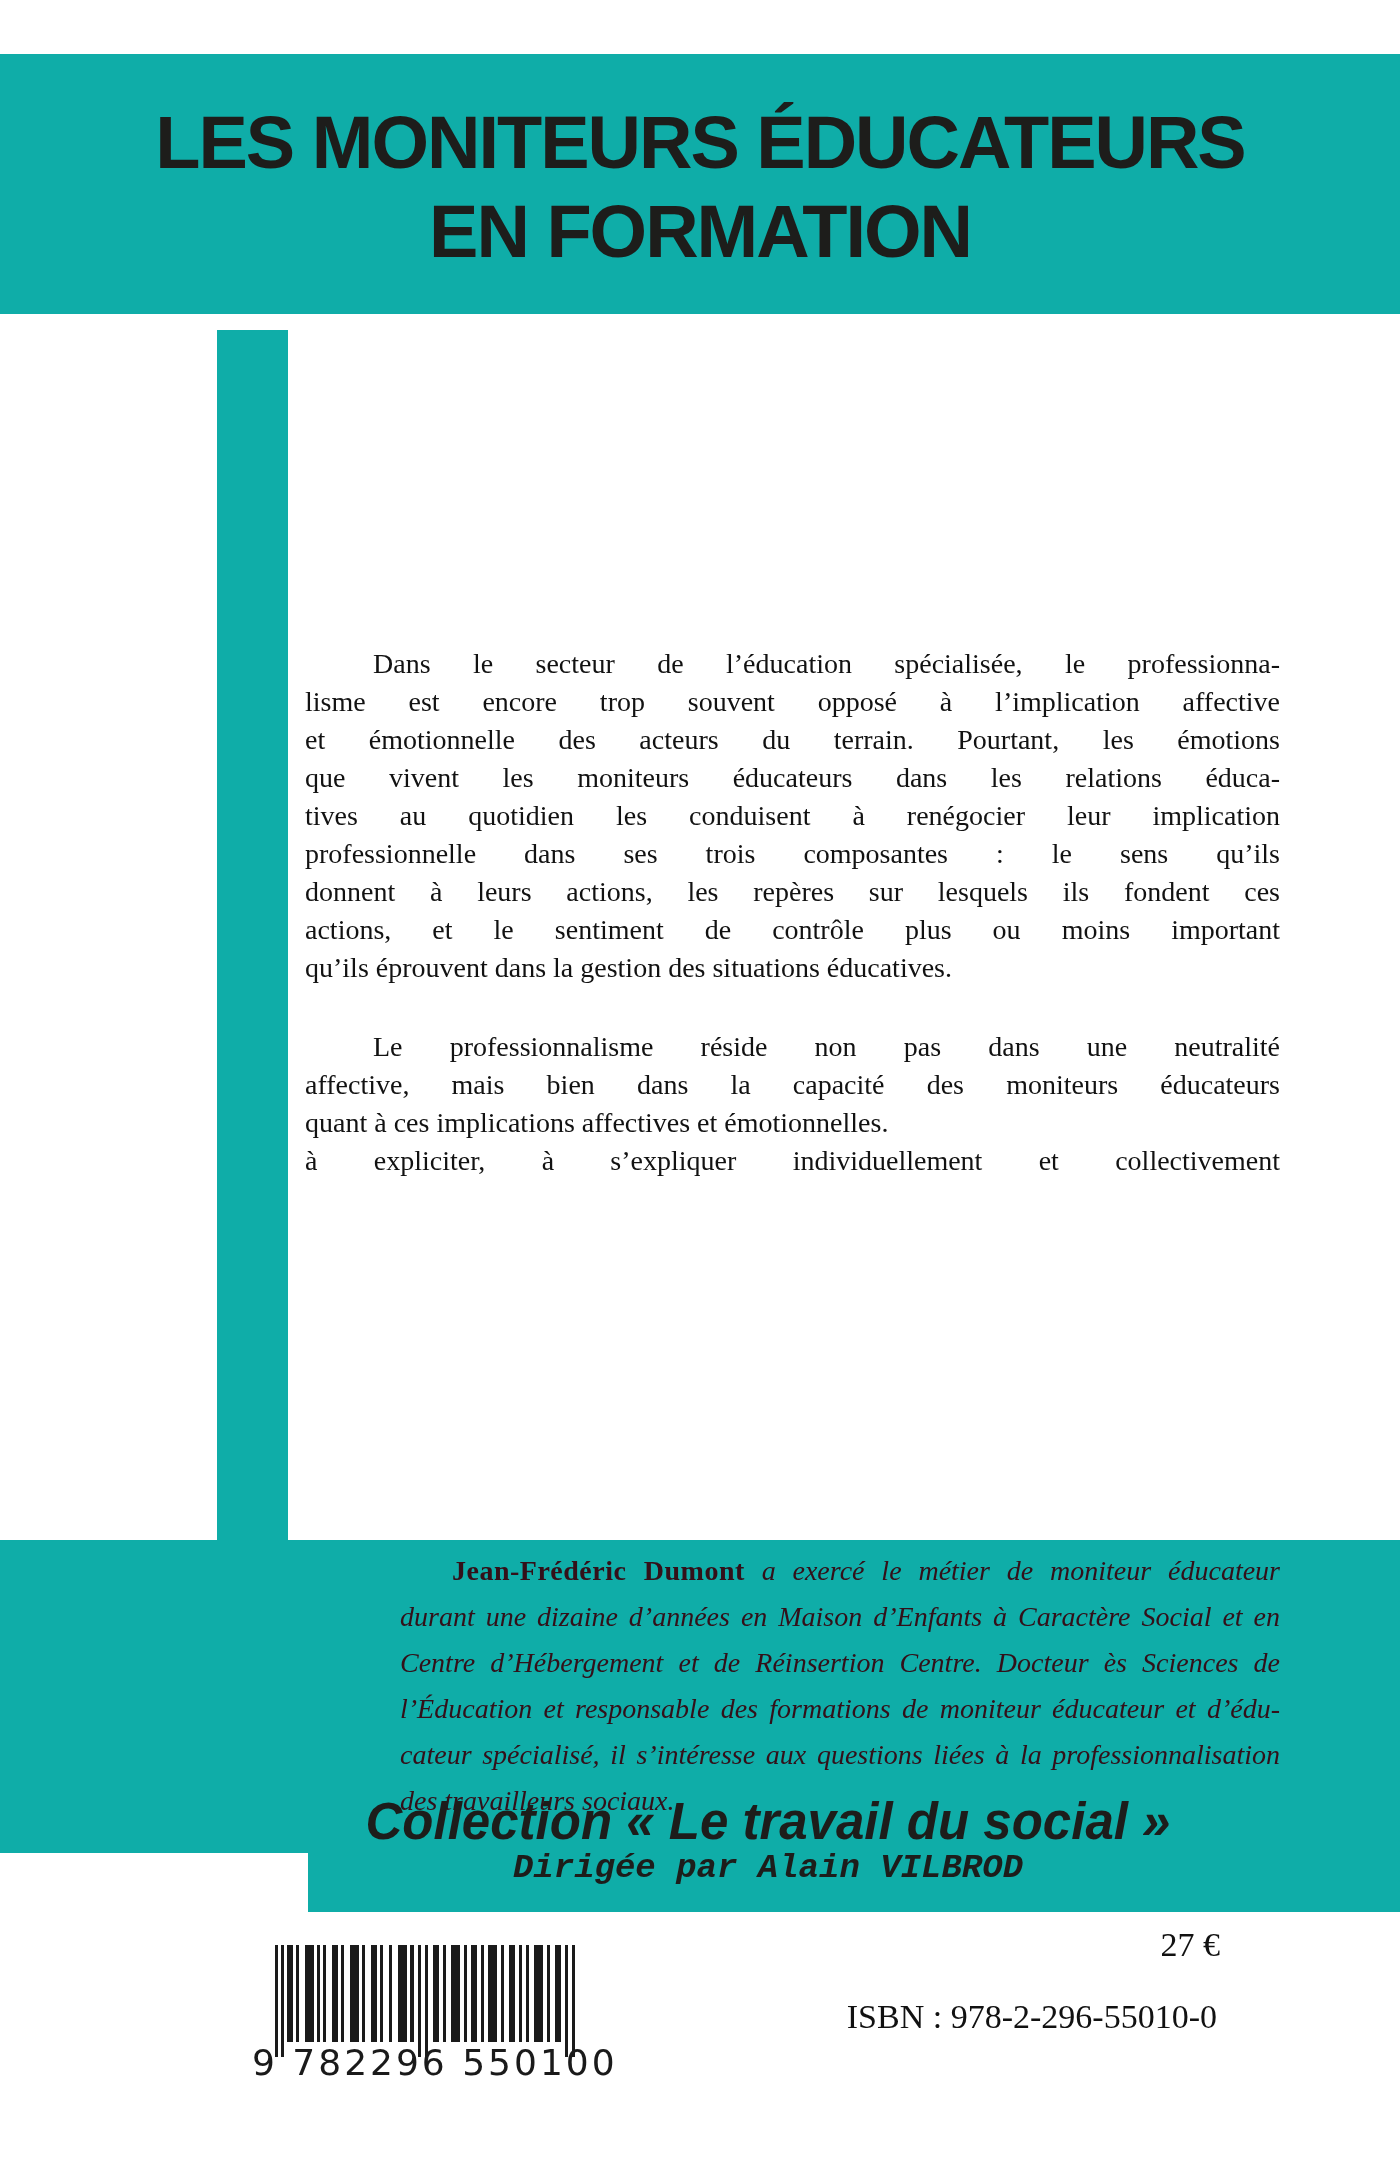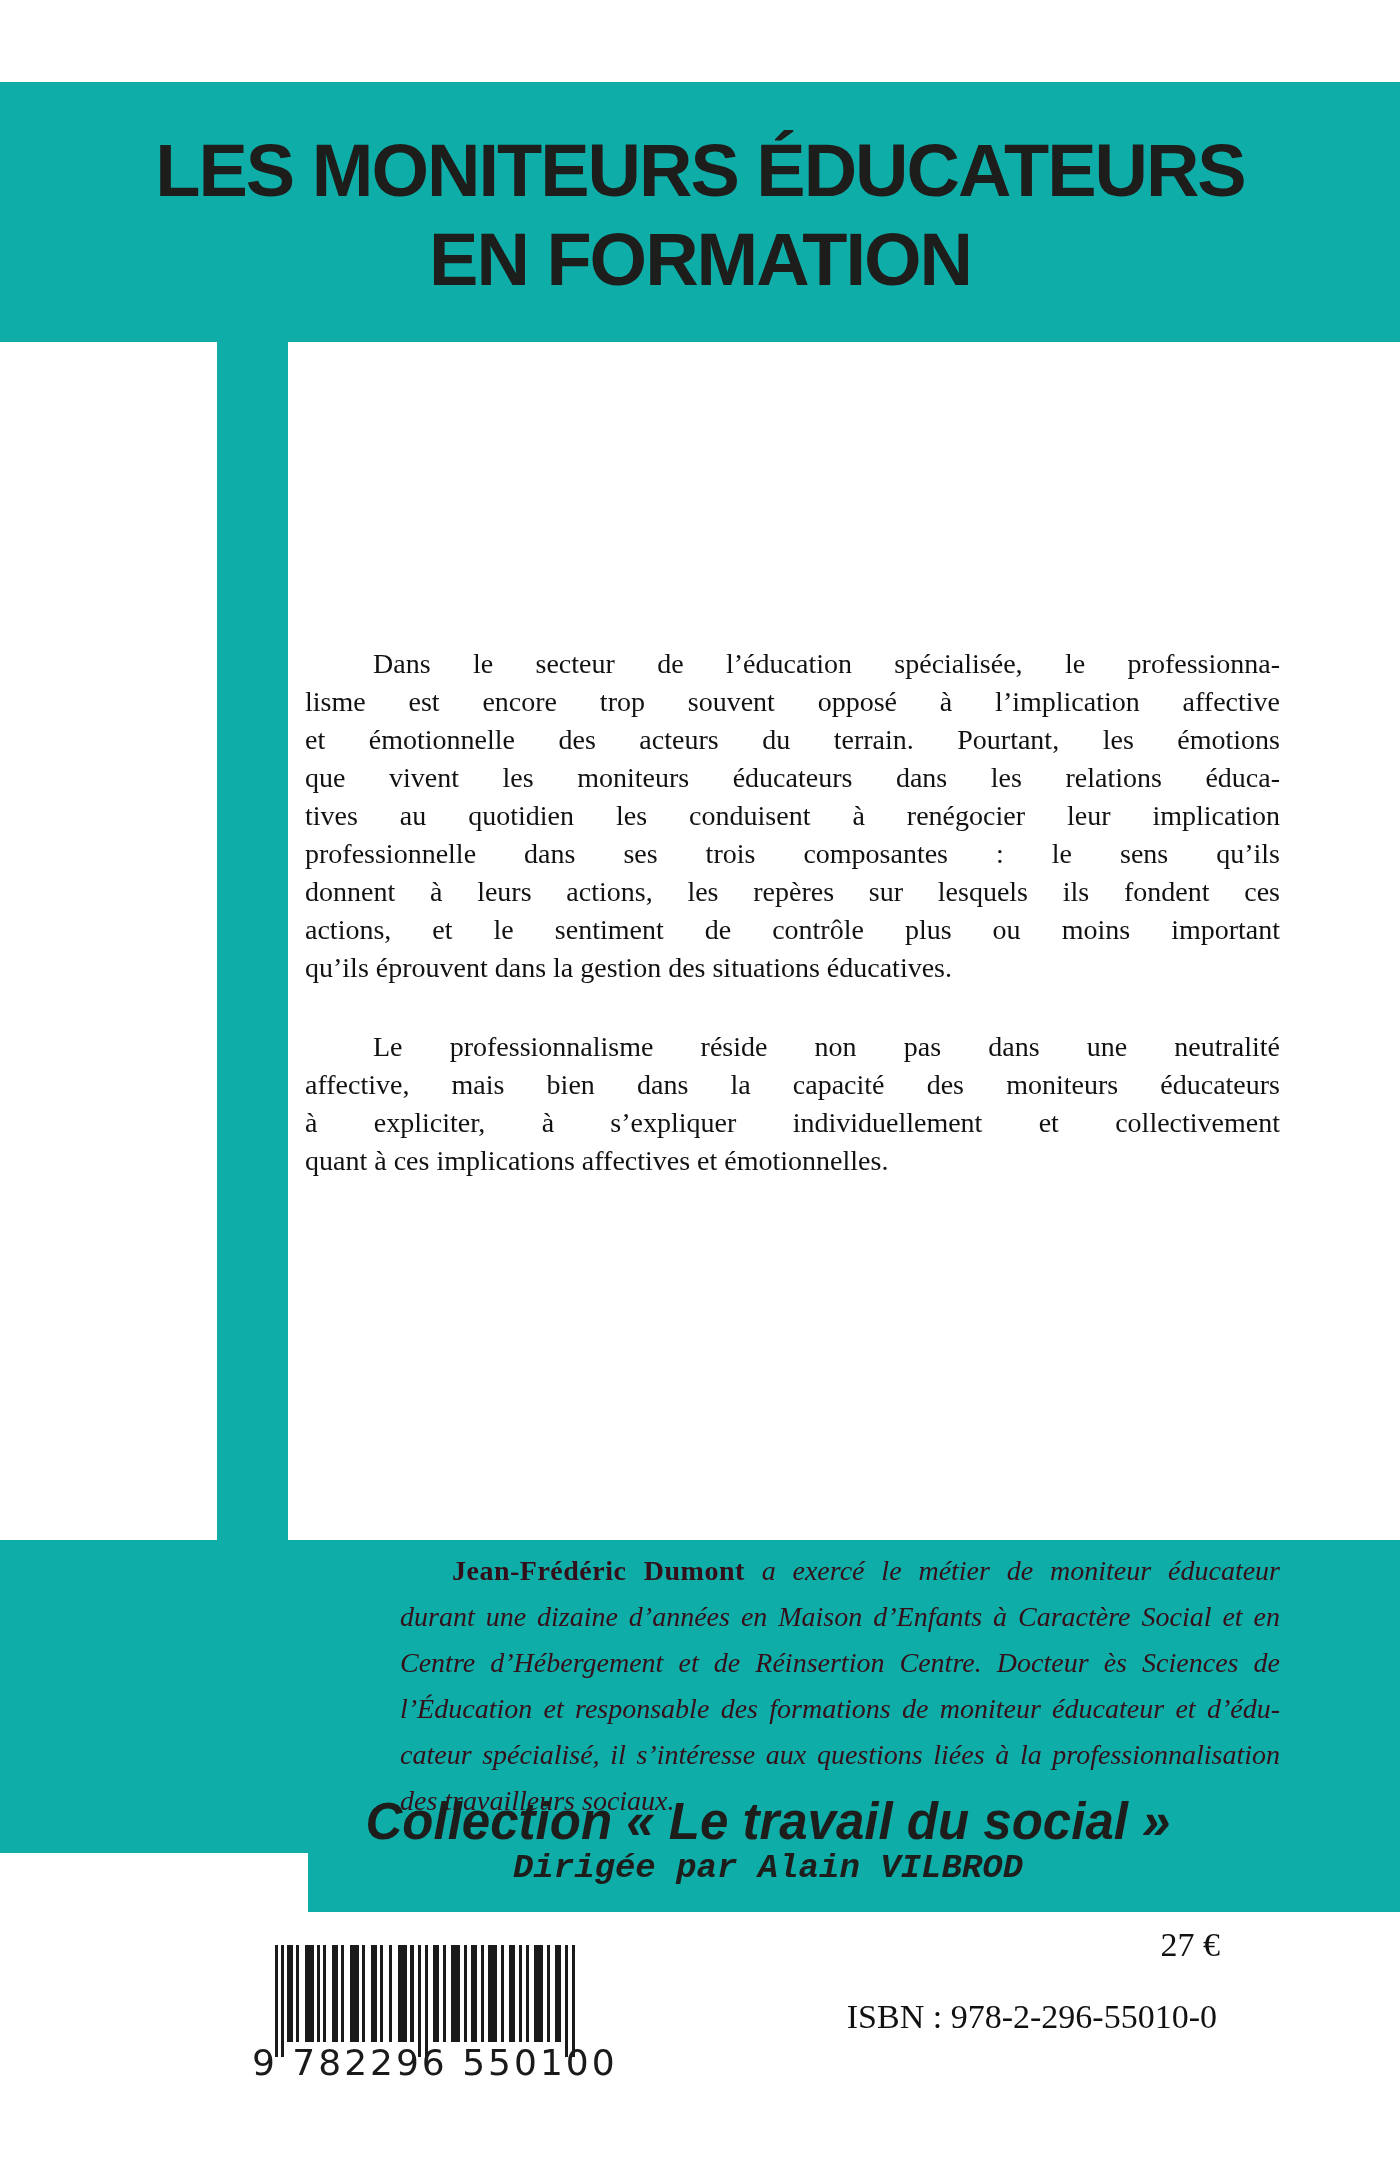--- a/index.html
+++ b/index.html
@@ -12,21 +12,21 @@
   html,body{background:#ffffff;}
   body{
     position:relative;
     width:1400px;height:2169px;
     font-family:"Liberation Serif",serif;
     overflow:hidden;
   }
 
   
   .top-band{
-    position:absolute;left:0;top:82px;width:1400px;height:260px;
+    position:absolute;left:0;top:54px;width:1400px;height:260px;
     background:var(--teal);
     display:flex;flex-direction:column;justify-content:center;align-items:center;
     padding-top:6px;
   }
   .title-line{
     font-family:"Liberation Sans",sans-serif;
     font-weight:700;
     font-size:74px;line-height:89px;
     letter-spacing:-2px;
     color:var(--title_text);
@@ -128,22 +128,22 @@
       <div class="tline">que vivent les moniteurs éducateurs dans les relations éduca-</div>
       <div class="tline">tives au quotidien les conduisent à renégocier leur implication</div>
       <div class="tline">professionnelle dans ses trois composantes : le sens qu’ils</div>
       <div class="tline">donnent à leurs actions, les repères sur lesquels ils fondent ces</div>
       <div class="tline">actions, et le sentiment de contrôle plus ou moins important</div>
       <div class="tline last">qu’ils éprouvent dans la gestion des situations éducatives.</div>
     </div>
   <div class="para2">
       <div class="tline indent">Le professionnalisme réside non pas dans une neutralité</div>
       <div class="tline">affective, mais bien dans la capacité des moniteurs éducateurs</div>
+      <div class="tline last">quant à ces implications affectives et émotionnelles.</div>
       <div class="tline">à expliciter, à s’expliquer individuellement et collectivement</div>
-      <div class="tline last">quant à ces implications affectives et émotionnelles.</div>
     </div>
 </div>
 
 <div class="bio-block"></div>
 <div class="collection-step"></div>
 
 <div class="bio-text">
   <div class="bio-first">
     <span class="author-name">Jean-Frédéric Dumont</span><span> a exercé le métier de moniteur éducateur</span>
   </div>

